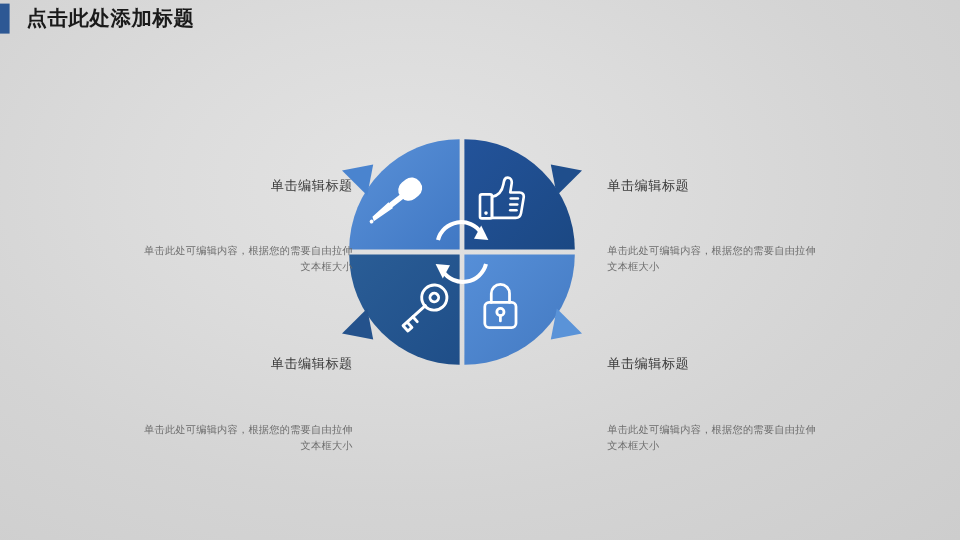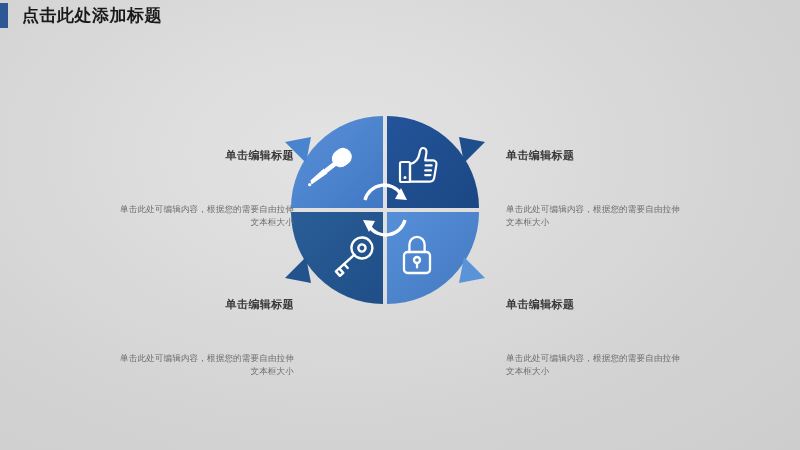--- a/index.html
+++ b/index.html
@@ -56,21 +56,21 @@
     overflow: visible;
   }
 
   
   .txt-block {
     position: absolute;
     width: 176px;
   }
   .txt-block .bt {
     font-size: 11px;
-    font-weight: bold;
+    font-weight: normal;
     color: #3a3a3a;
     margin-bottom: 5px;
     line-height: 1.3;
     letter-spacing: 0.4px;
   }
   .txt-block .bb {
     font-size: 8.5px;
     color: #6d6d6d;
     line-height: 1.55;
     letter-spacing: 0.2px;

